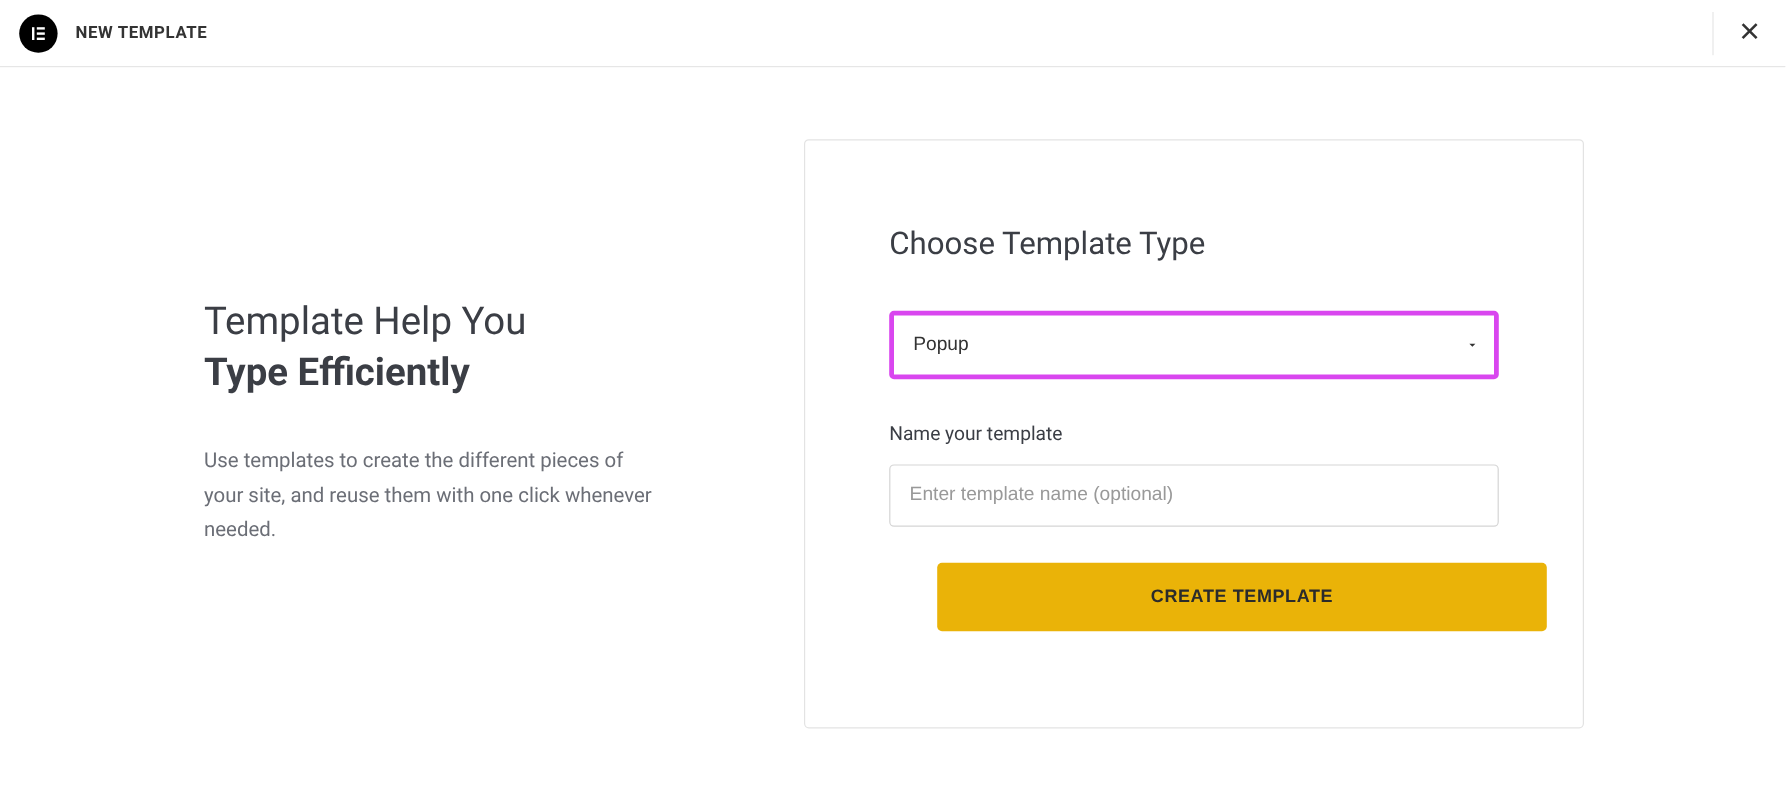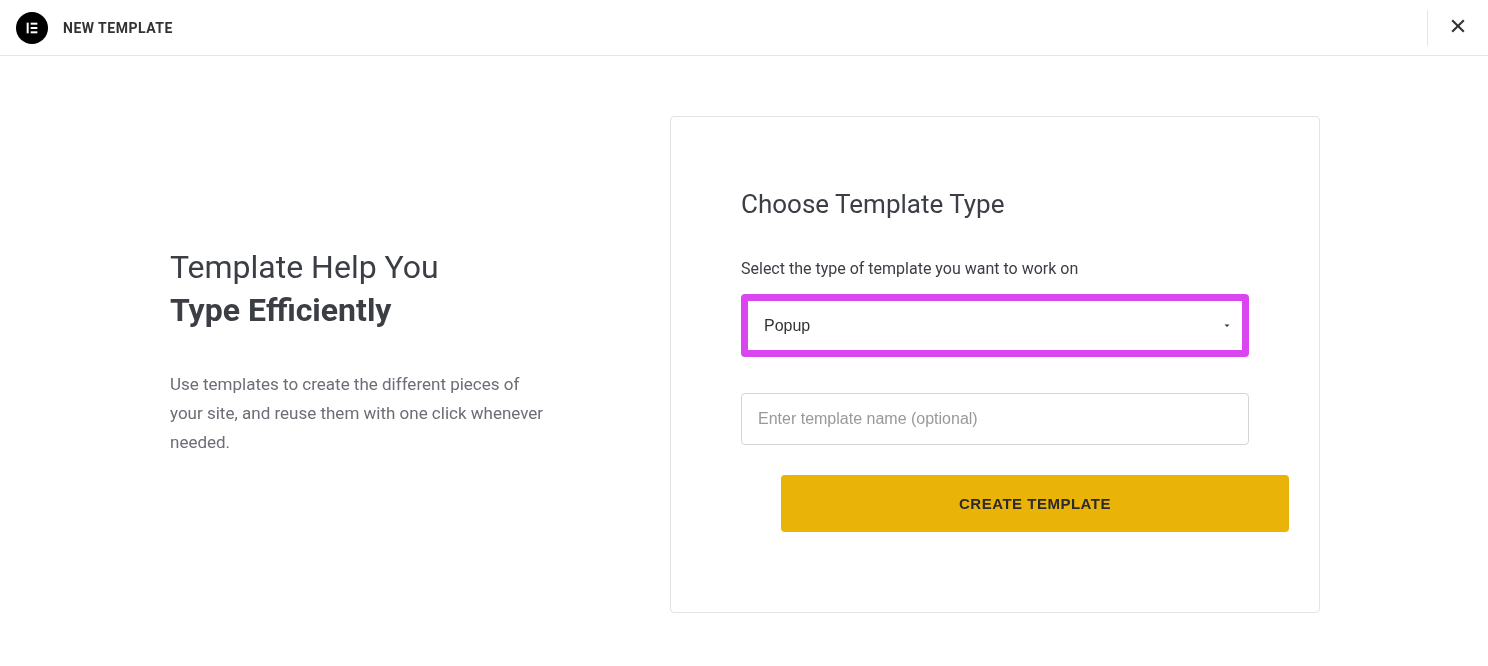--- a/index.html
+++ b/index.html
@@ -112,21 +112,21 @@
       margin-bottom: 16px;
     }
     .select-wrapper {
       position: relative;
       margin-bottom: 36px;
     }
     .select-field {
       width: 100%;
       padding: 16px 40px 16px 16px;
       font-size: 16px;
-      border: 7px solid #d946ef;
+      border: 4px solid #d946ef;
       border-radius: 4px;
       background: #fff;
       appearance: none;
       -webkit-appearance: none;
       color: #333;
       cursor: pointer;
     }
     .select-arrow {
       position: absolute;
       right: 16px;
@@ -194,29 +194,29 @@
 <div class="main-content">
   <div class="left-panel">
     <div class="left-title-line1">Template Help You</div>
     <div class="left-title-line2">Type Efficiently</div>
     <p class="left-description">Use templates to create the different pieces of your site, and reuse them with one click whenever needed.</p>
   </div>
 
   <div class="right-panel">
     <h2 class="form-title">Choose Template Type</h2>
 
-    <label class="form-label">Select the type of template you want to work on</label>
     <div class="select-wrapper">
       <select class="select-field">
         <option>Popup</option>
       </select>
       <span class="select-arrow">
         <svg viewBox="0 0 24 24" fill="#333">
           <path d="M7 10l5 5 5-5z"></path>
         </svg>
       </span>
     </div>
 
+    <label class="form-label">Name your template</label>
     <input type="text" class="input-field" placeholder="Enter template name (optional)" style="">
 
     <button class="create-button">CREATE TEMPLATE</button>
   </div>
 </div>
 
 </body></html>

